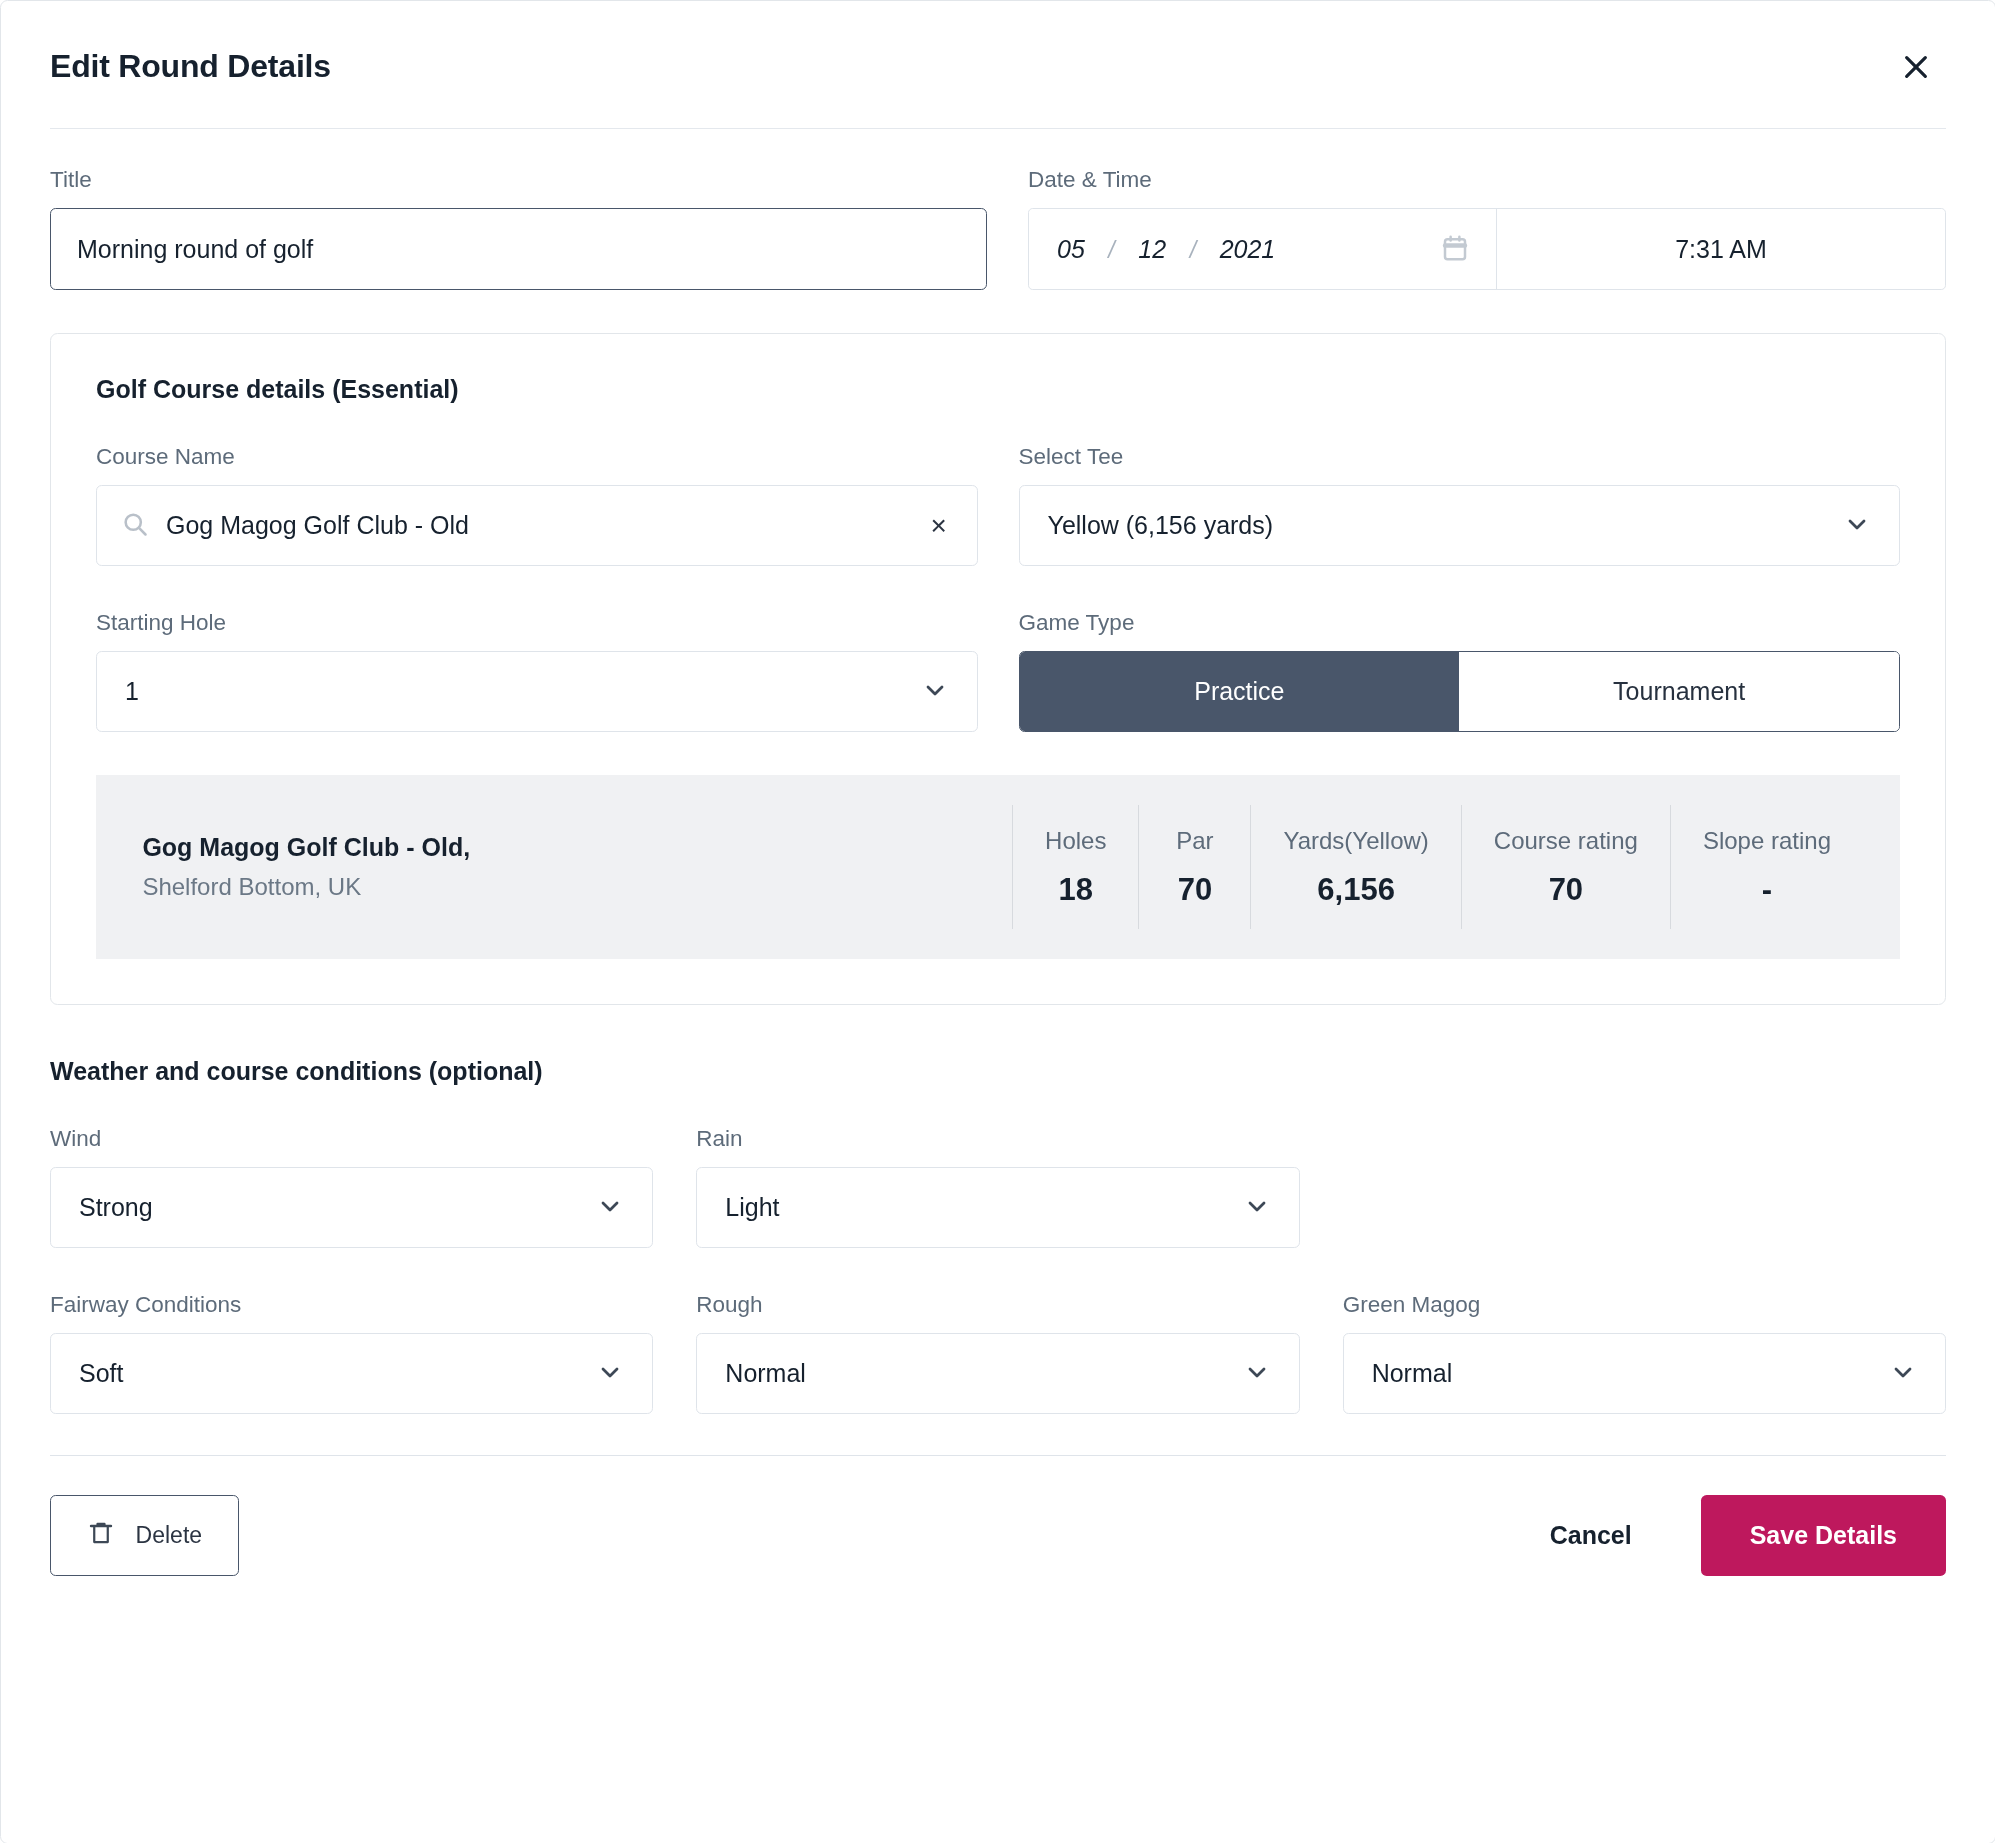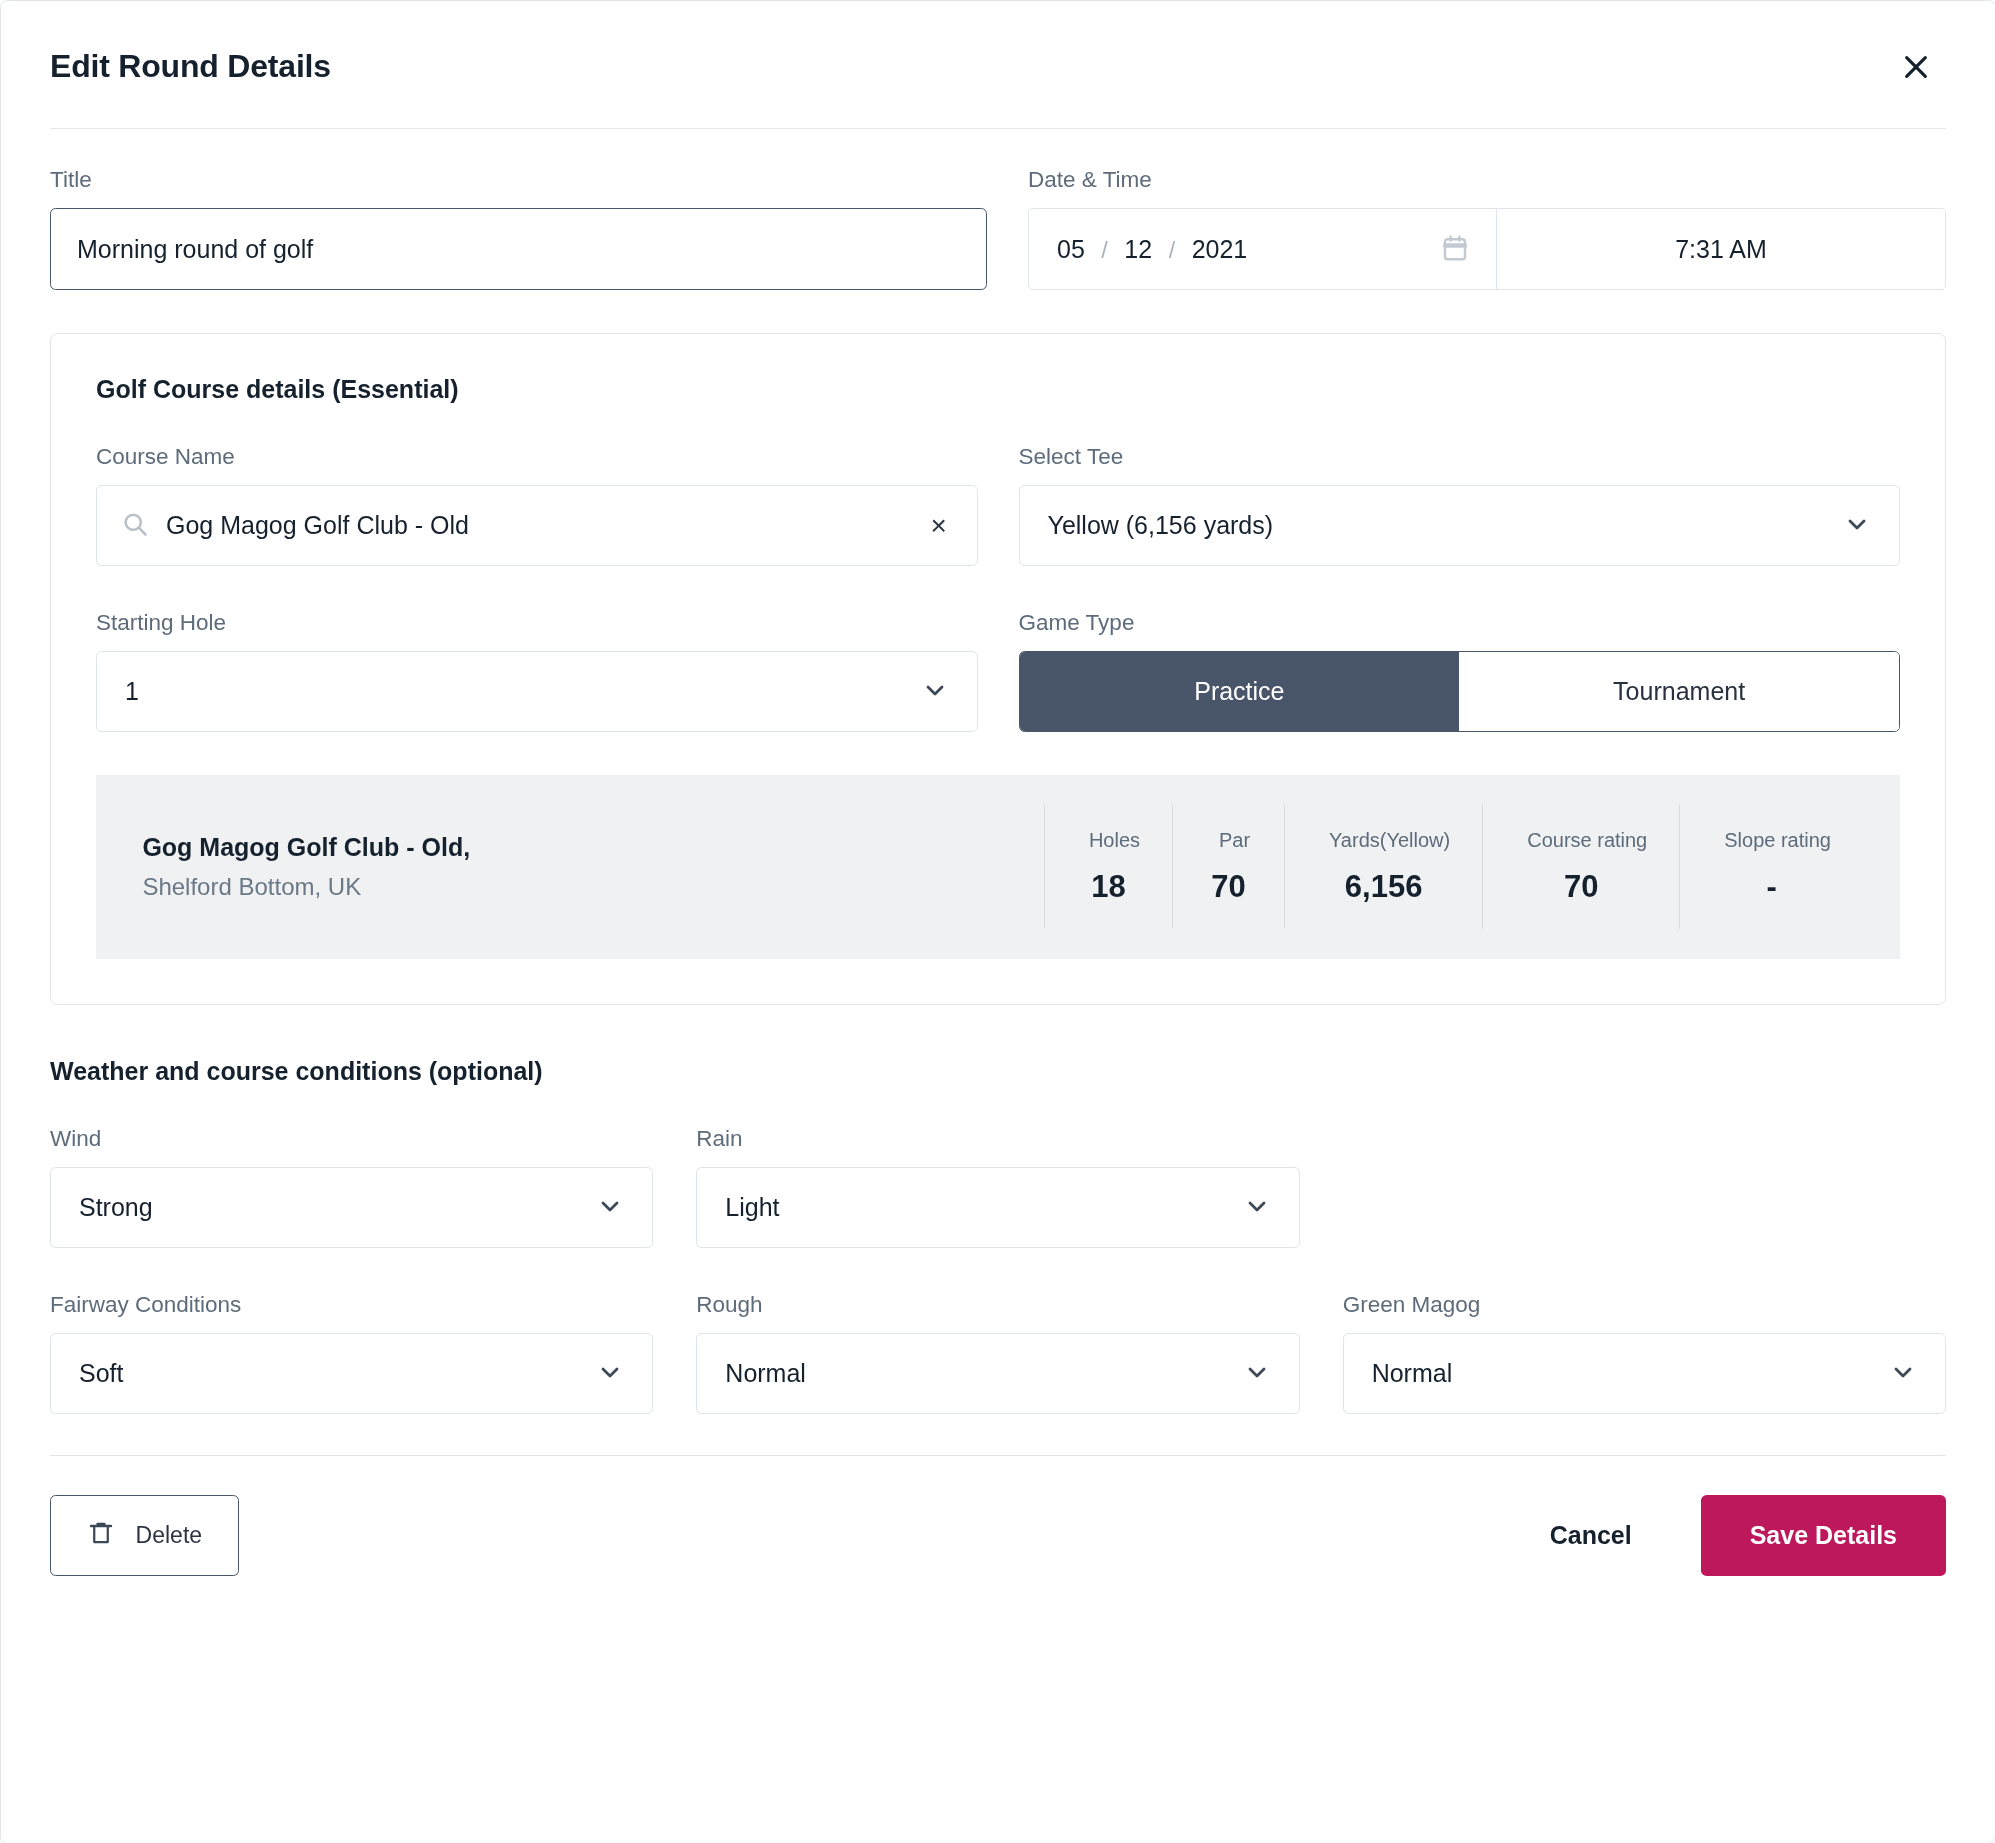--- a/index.html
+++ b/index.html
@@ -99,21 +99,22 @@
     justify-content: space-between;
     padding: 0 26px 0 28px;
     border-right: 0.9px solid #dfe4ea;
     cursor: text;
   }
   .date-nums {
     font-size: 25px;
     color: #16212e;
     display: flex;
     align-items: baseline;
-    gap: 9px;
+    gap: 16px;
+    font-style: italic;
   }
   .date-nums .sep { color: #a8b2bd; font-size: 23.4px; margin: 0 7.5px; }
   .time-part {
     flex: 1;
     display: flex;
     align-items: center;
     justify-content: center;
     font-size: 25px;
     color: #16212e;
     cursor: text;
@@ -236,25 +237,24 @@
   .stat {
     display: flex;
     flex-direction: column;
     align-items: center;
     justify-content: center;
     padding: 9.4px 32px;
     border-left: 0.9px solid #d7dade;
     min-width: 112px;
   }
   .stat .k {
-    font-size: 20px;
+    font-size: 24px;
     color: #5d6b7a;
     margin-bottom: 17px;
     white-space: nowrap;
-    margin-left: 12px;
   }
   .stat .v {
     font-size: 31px;
     font-weight: bold;
     color: #16212e;
   }
 
   
   .section-title {
     font-size: 25px;

